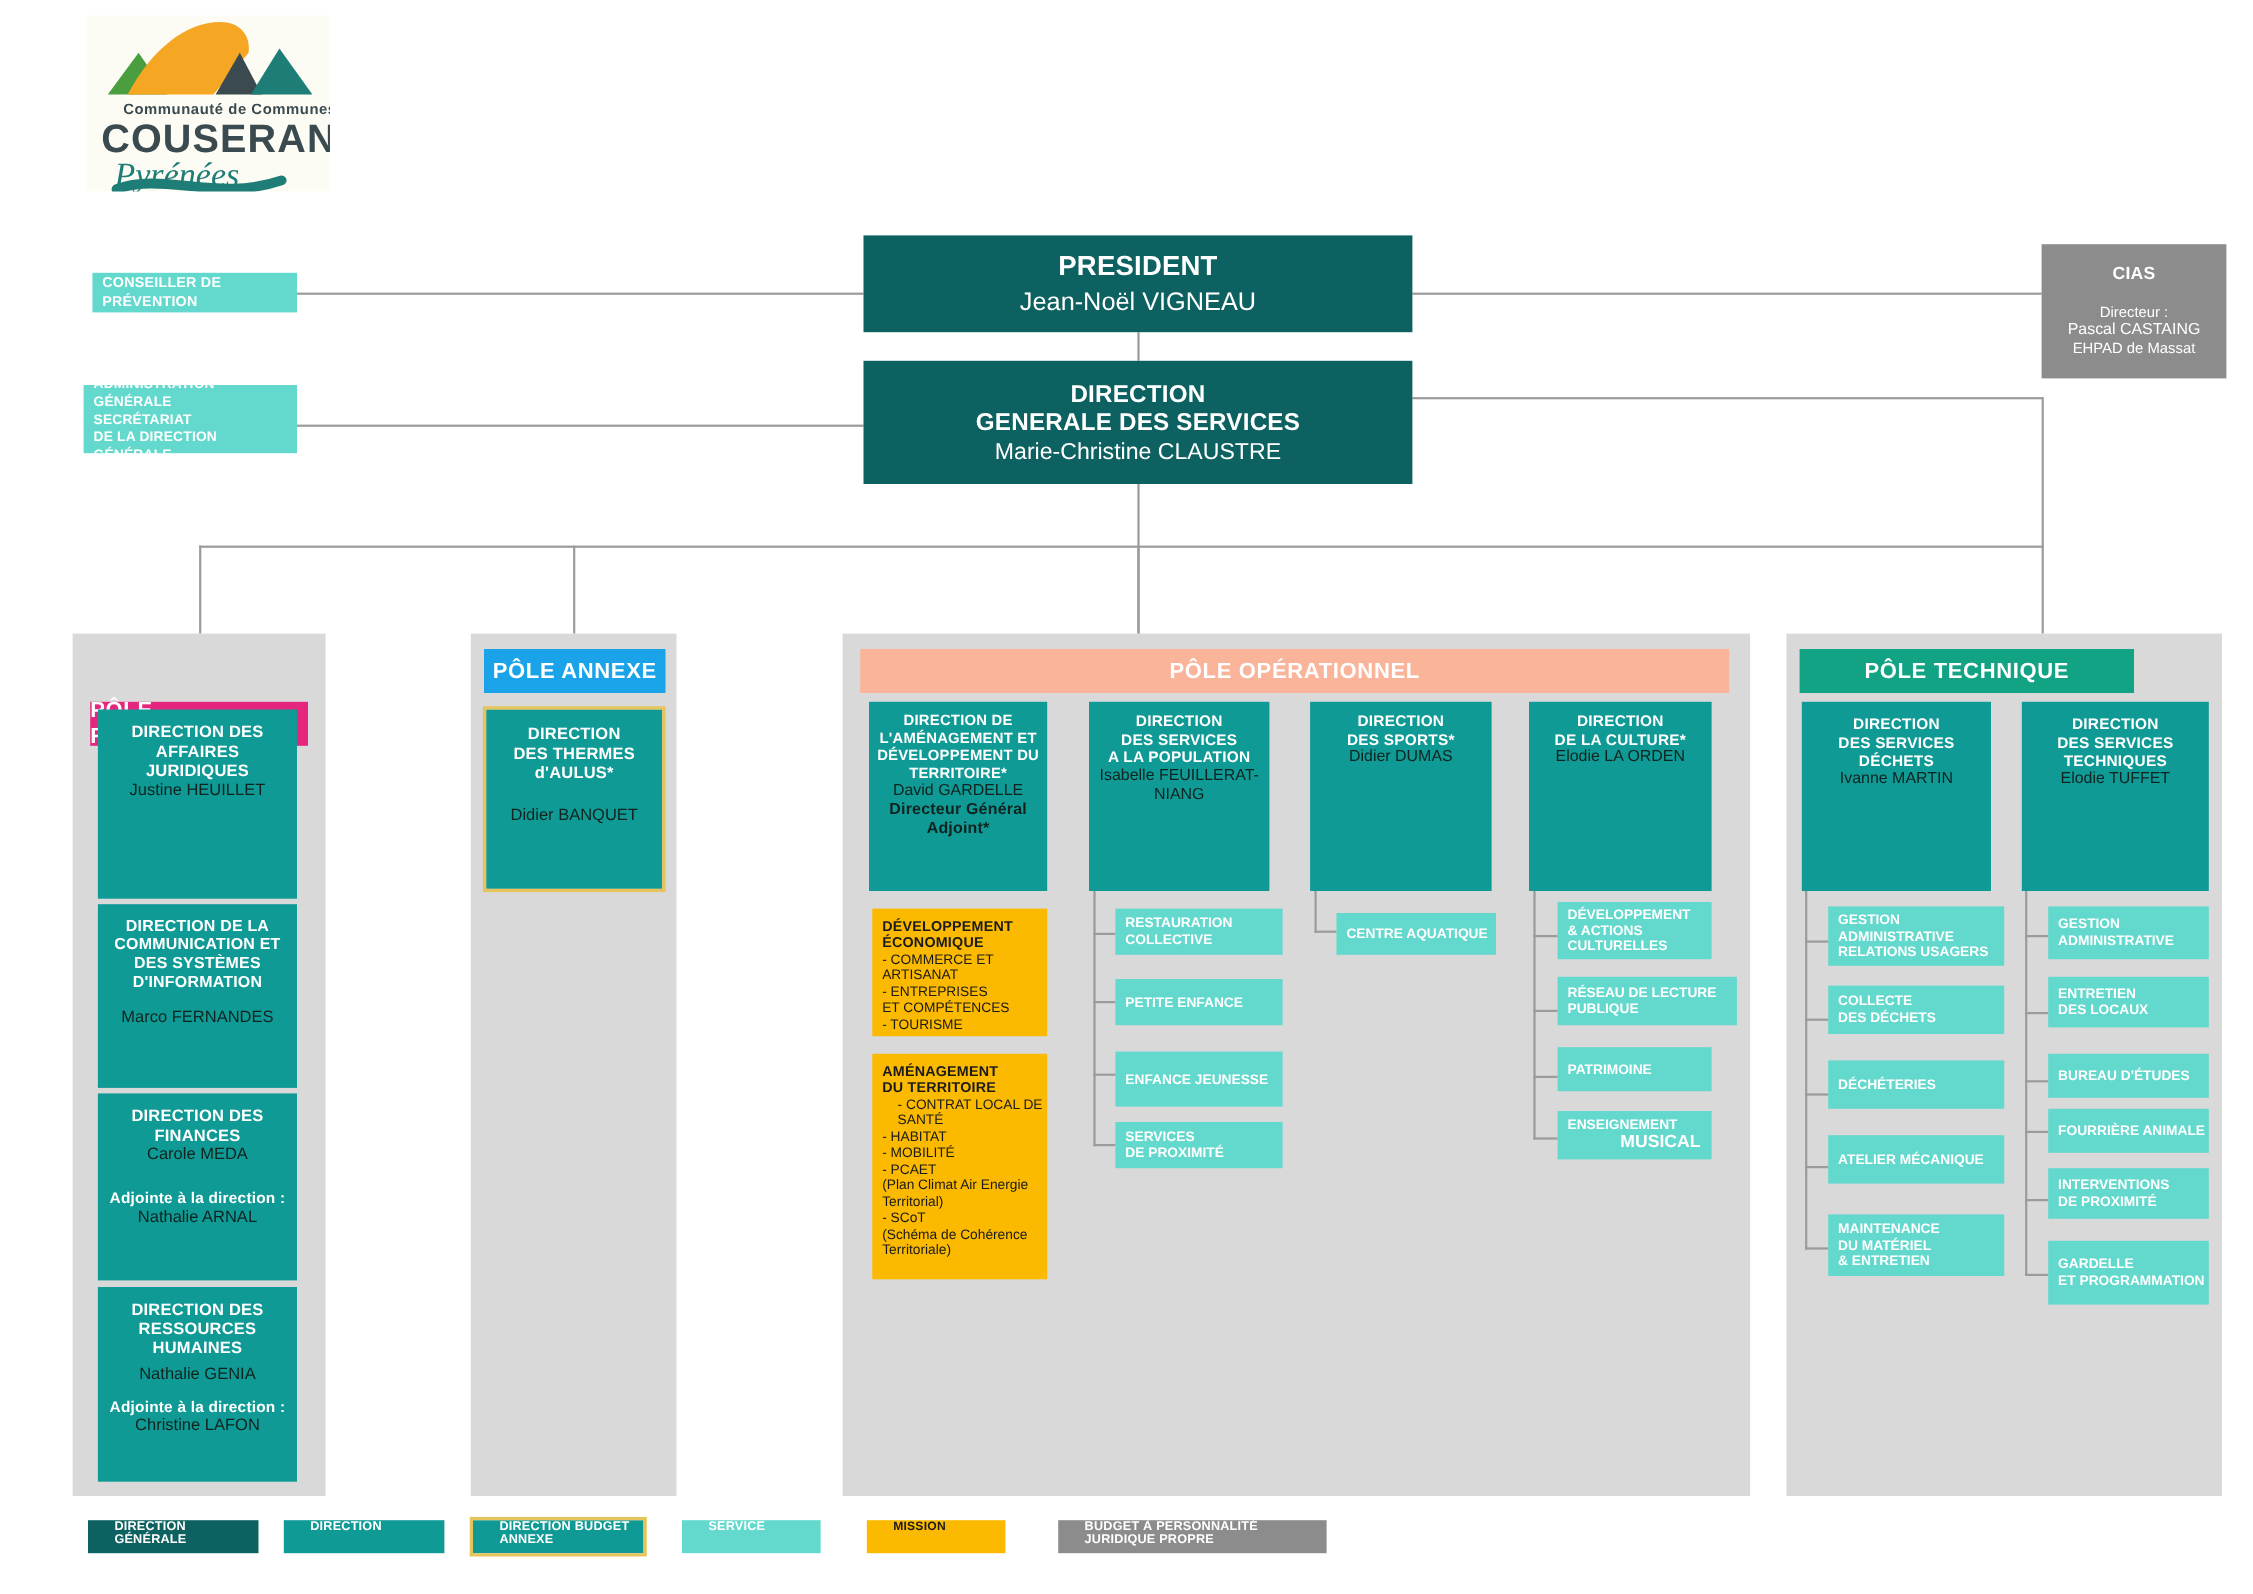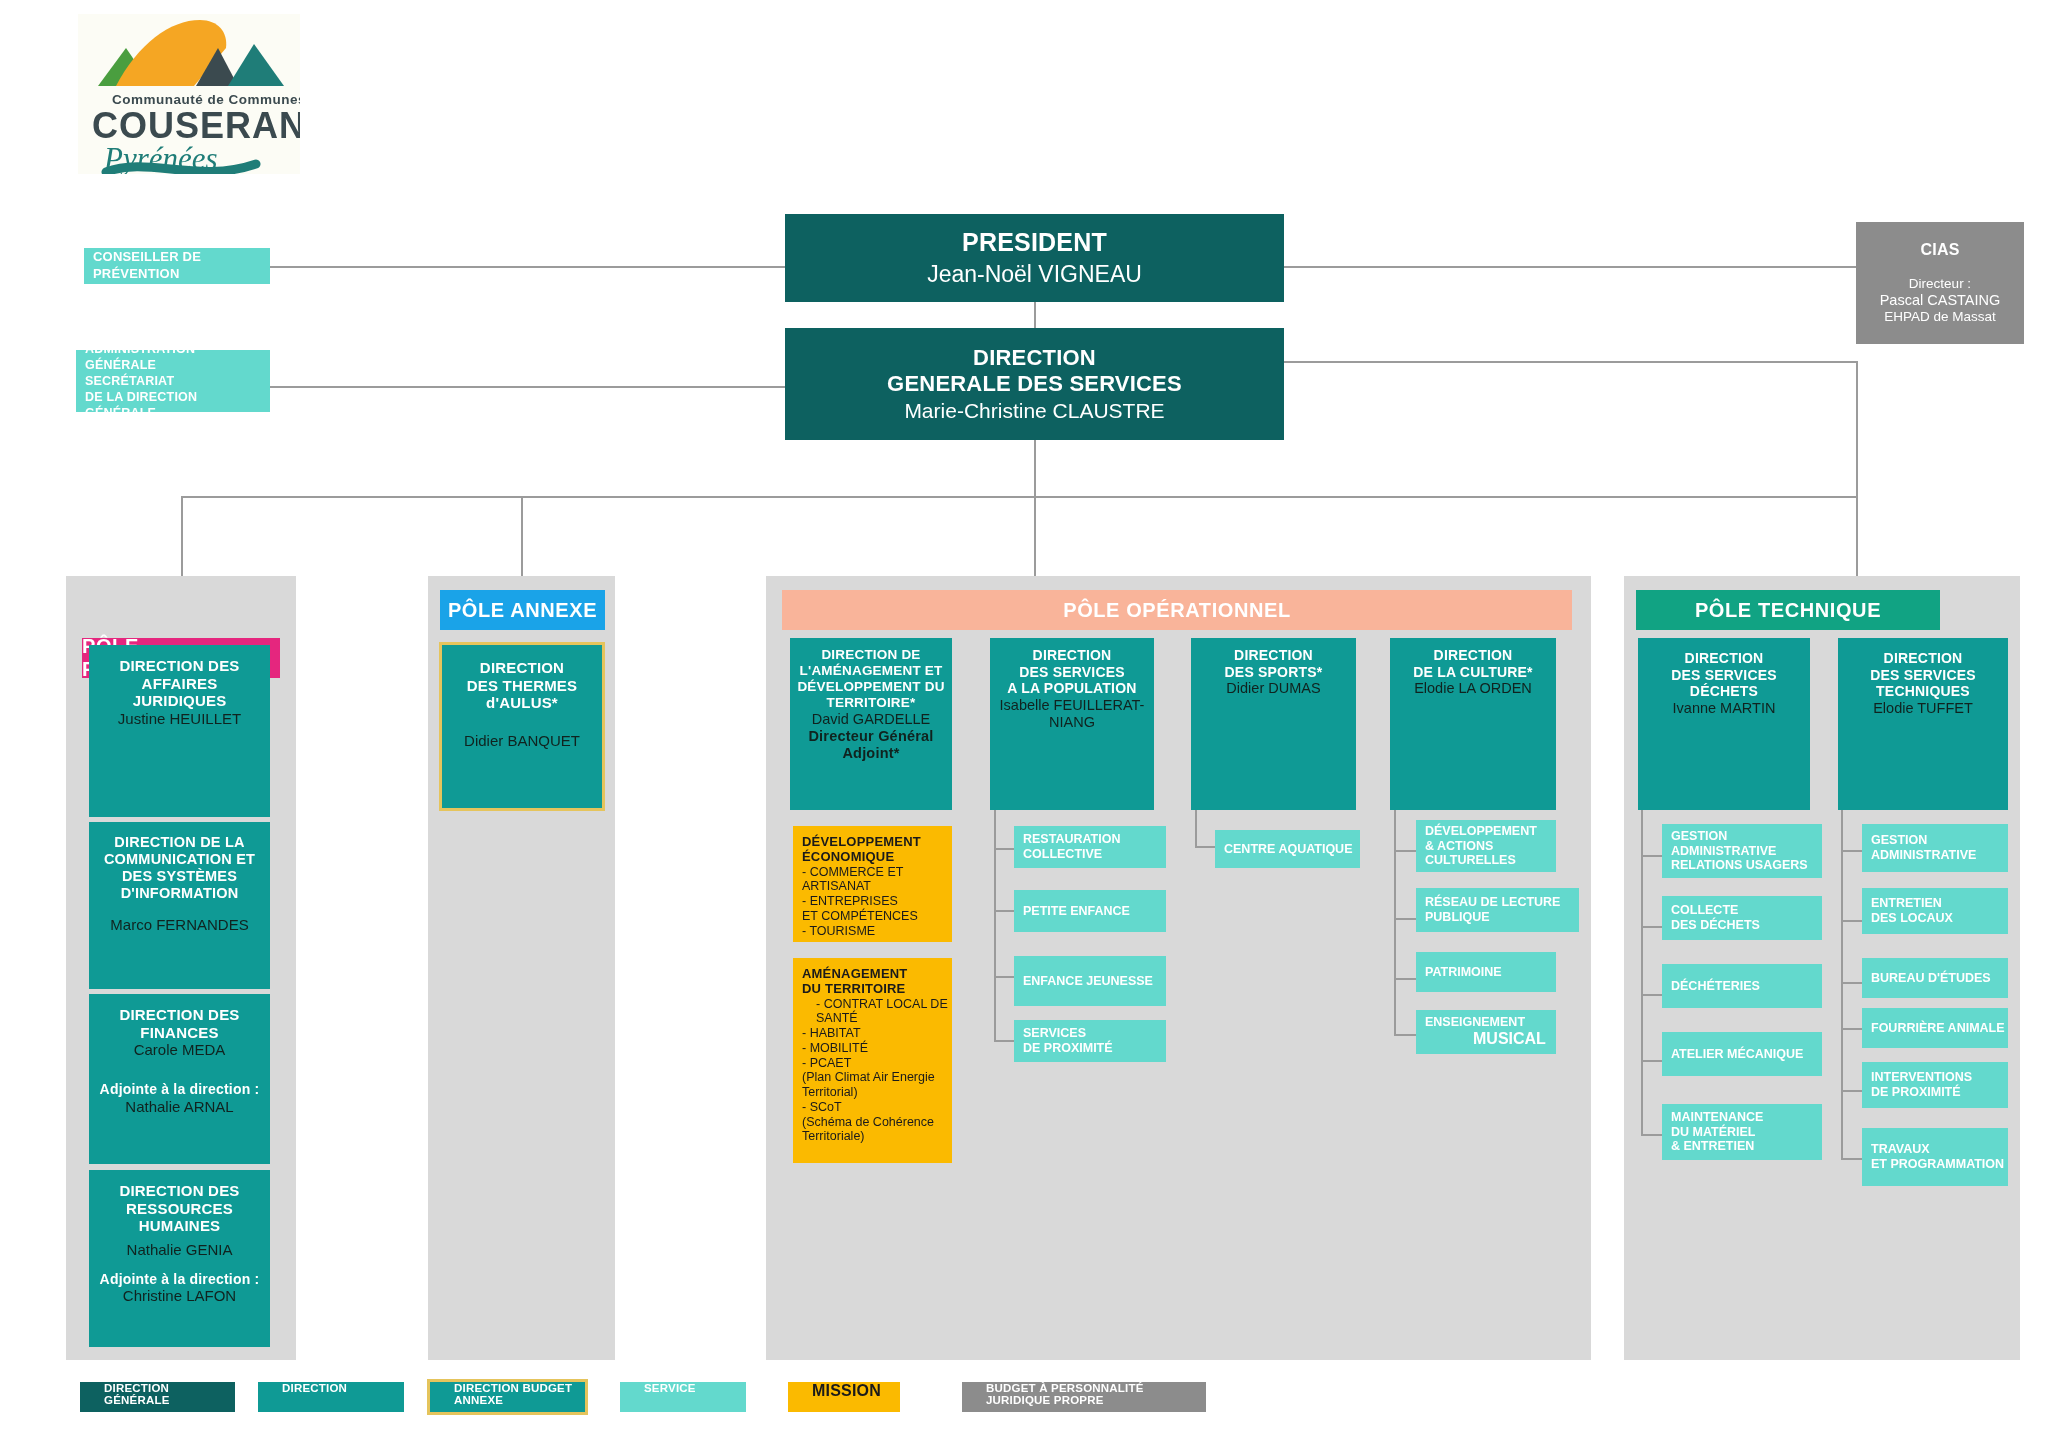--- a/index.html
+++ b/index.html
@@ -385,36 +385,36 @@
     <span style="font-size:12.5px; font-weight:bold;">BUREAU D'ÉTUDES</span>
   </div>
   <div class="box svc" style="left:1862px; top:1008px; width:146px; height:40px; padding-left:9px;">
     <span style="font-size:12.5px; font-weight:bold;">FOURRIÈRE ANIMALE</span>
   </div>
   <div class="box svc" style="left:1862px; top:1062px; width:146px; height:46px; padding-left:9px;">
     <span style="font-size:12.5px; font-weight:bold;">INTERVENTIONS</span>
     <span style="font-size:12.5px; font-weight:bold;">DE PROXIMITÉ</span>
   </div>
   <div class="box svc" style="left:1862px; top:1128px; width:146px; height:58px; padding-left:9px;">
-    <span style="font-size:12.5px; font-weight:bold;">TRAVAUX</span>
+    <span style="font-size:12.5px; font-weight:bold;">GARDELLE</span>
     <span style="font-size:12.5px; font-weight:bold;">ET PROGRAMMATION</span>
   </div>
 
   <div class="legend-item lg-dark" style="left:80px; top:1382px; width:155px; height:30px; font-size:11.5px;">
     <span>DIRECTION GÉNÉRALE</span>
   </div>
   <div class="legend-item lg-dir" style="left:258px; top:1382px; width:146px; height:30px; font-size:11.5px;">
     <span>DIRECTION</span>
   </div>
   <div class="legend-item lg-ann" style="left:430px; top:1382px; width:155px; height:30px; font-size:11.5px;">
     <span>DIRECTION BUDGET ANNEXE</span>
   </div>
   <div class="legend-item lg-svc" style="left:620px; top:1382px; width:126px; height:30px; font-size:11.5px;">
     <span>SERVICE</span>
   </div>
-  <div class="legend-item lg-mis" style="left:788px; top:1382px; width:112px; height:30px; font-size:16px;">
+  <div class="legend-item lg-mis" style="left:788px; top:1382px; width:126px; height:30px; font-size:11px;">
     <span>MISSION</span>
   </div>
   <div class="legend-item lg-bud" style="left:962px; top:1382px; width:244px; height:30px; font-size:11.5px;">
     <span>BUDGET À PERSONNALITÉ JURIDIQUE PROPRE</span>
   </div>
 
 </div>
 
 </body></html>

